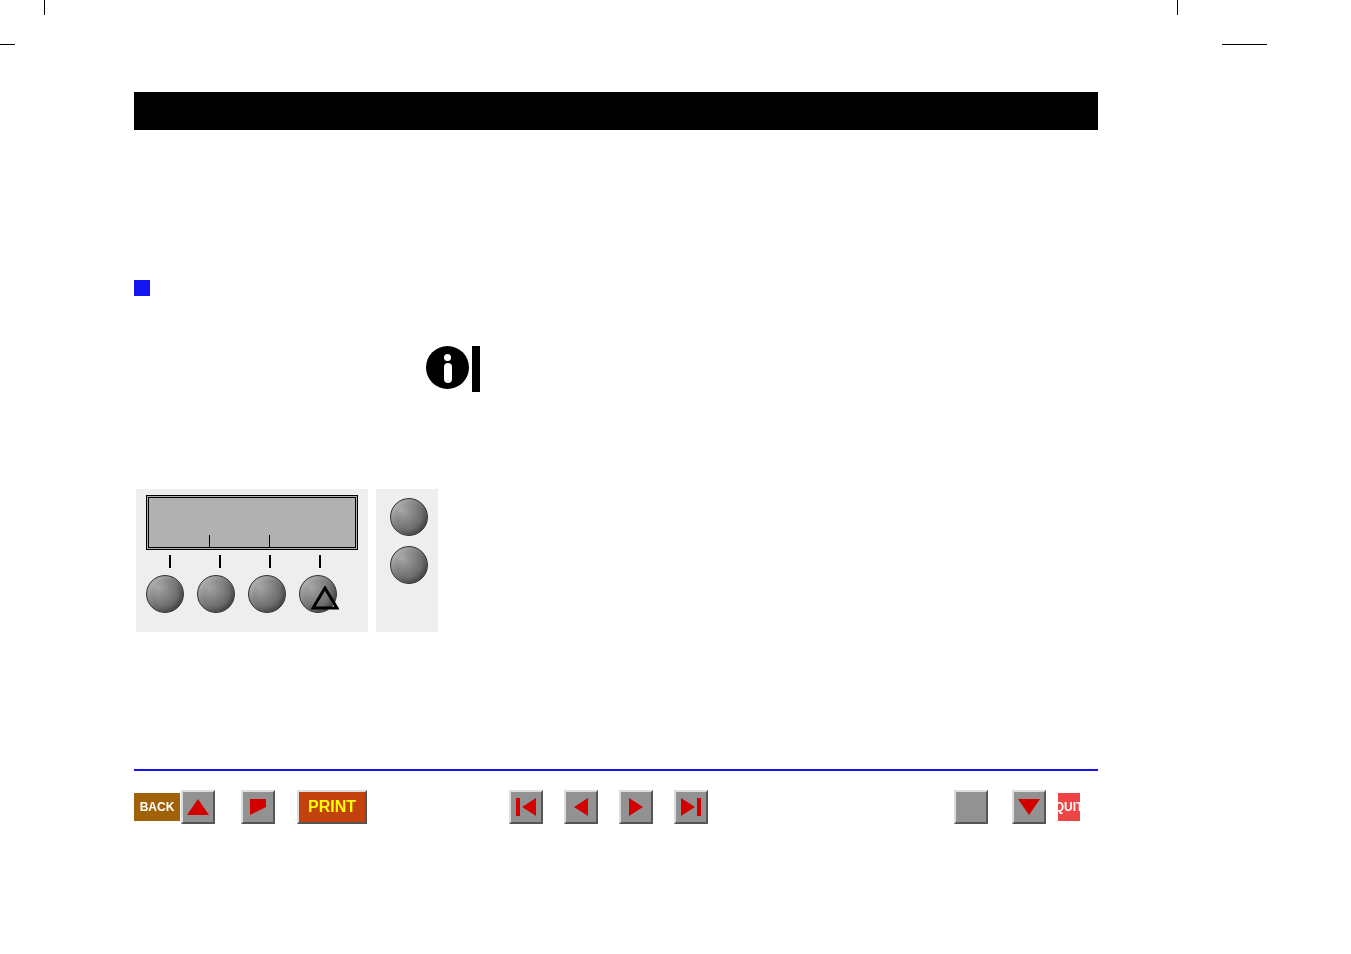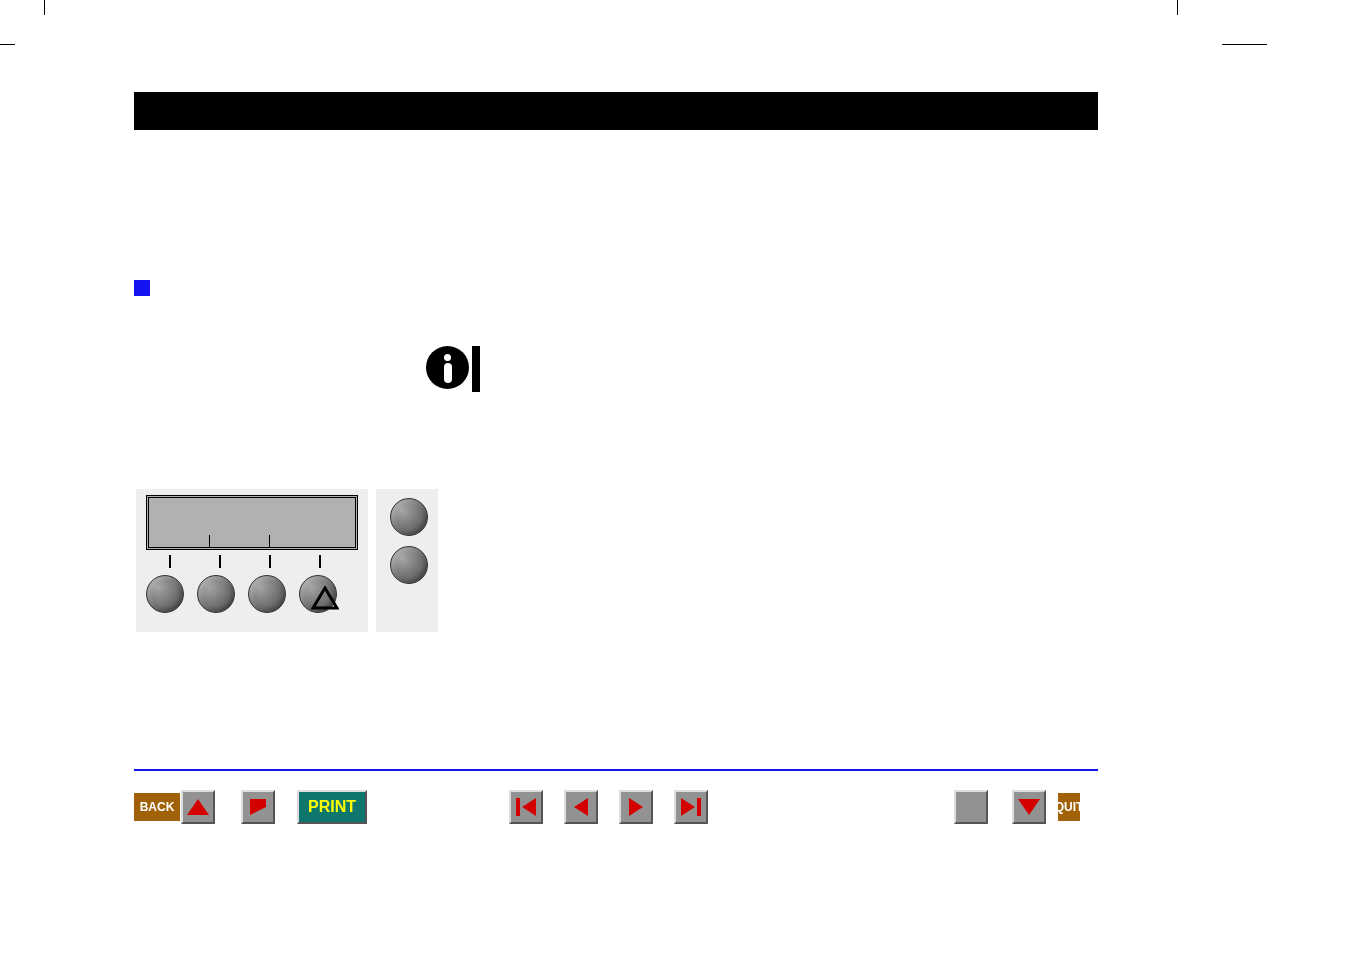--- a/index.html
+++ b/index.html
@@ -69,22 +69,22 @@
   .nav-btn {
     position:absolute; top:790px; width:34px; height:34px;
     background:#929292;
     border:2px solid; border-top-color:#ddd; border-left-color:#ddd; border-right-color:#555; border-bottom-color:#555;
     display:flex; align-items:center; justify-content:center;
     cursor:pointer;
   }
   .nav-btn svg { display:block; }
 
   .back-label { position:absolute; left:134px; top:793px; width:46px; height:28px; background:#a16207; color:#fff; font-size:12px; font-weight:bold; display:flex; align-items:center; justify-content:center; }
-  .print-btn { position:absolute; left:297px; top:790px; width:70px; height:34px; background:#0f766e; border:2px solid; border-top-color:#ddd; border-left-color:#ddd; border-right-color:#555; border-bottom-color:#555; color:#ffff00; font-weight:bold; font-size:16px; display:flex; align-items:center; justify-content:center; cursor:pointer; }
-  .quit-label { position:absolute; left:1058px; top:793px; width:22px; height:28px; background:#a16207; color:#fff; font-size:12px; font-weight:bold; display:flex; align-items:center; justify-content:center; }
+  .print-btn { position:absolute; left:297px; top:790px; width:70px; height:34px; background:#c2410c; border:2px solid; border-top-color:#ddd; border-left-color:#ddd; border-right-color:#555; border-bottom-color:#555; color:#ffff00; font-weight:bold; font-size:16px; display:flex; align-items:center; justify-content:center; cursor:pointer; }
+  .quit-label { position:absolute; left:1058px; top:793px; width:22px; height:28px; background:#ef4444; color:#fff; font-size:12px; font-weight:bold; display:flex; align-items:center; justify-content:center; }
 
 </style>
 </head>
 <body>
 
 <div class="crop-tl-v"></div>
 <div class="crop-tl-h"></div>
 <div class="crop-tr-v"></div>
 <div class="crop-tr-h"></div>
 

